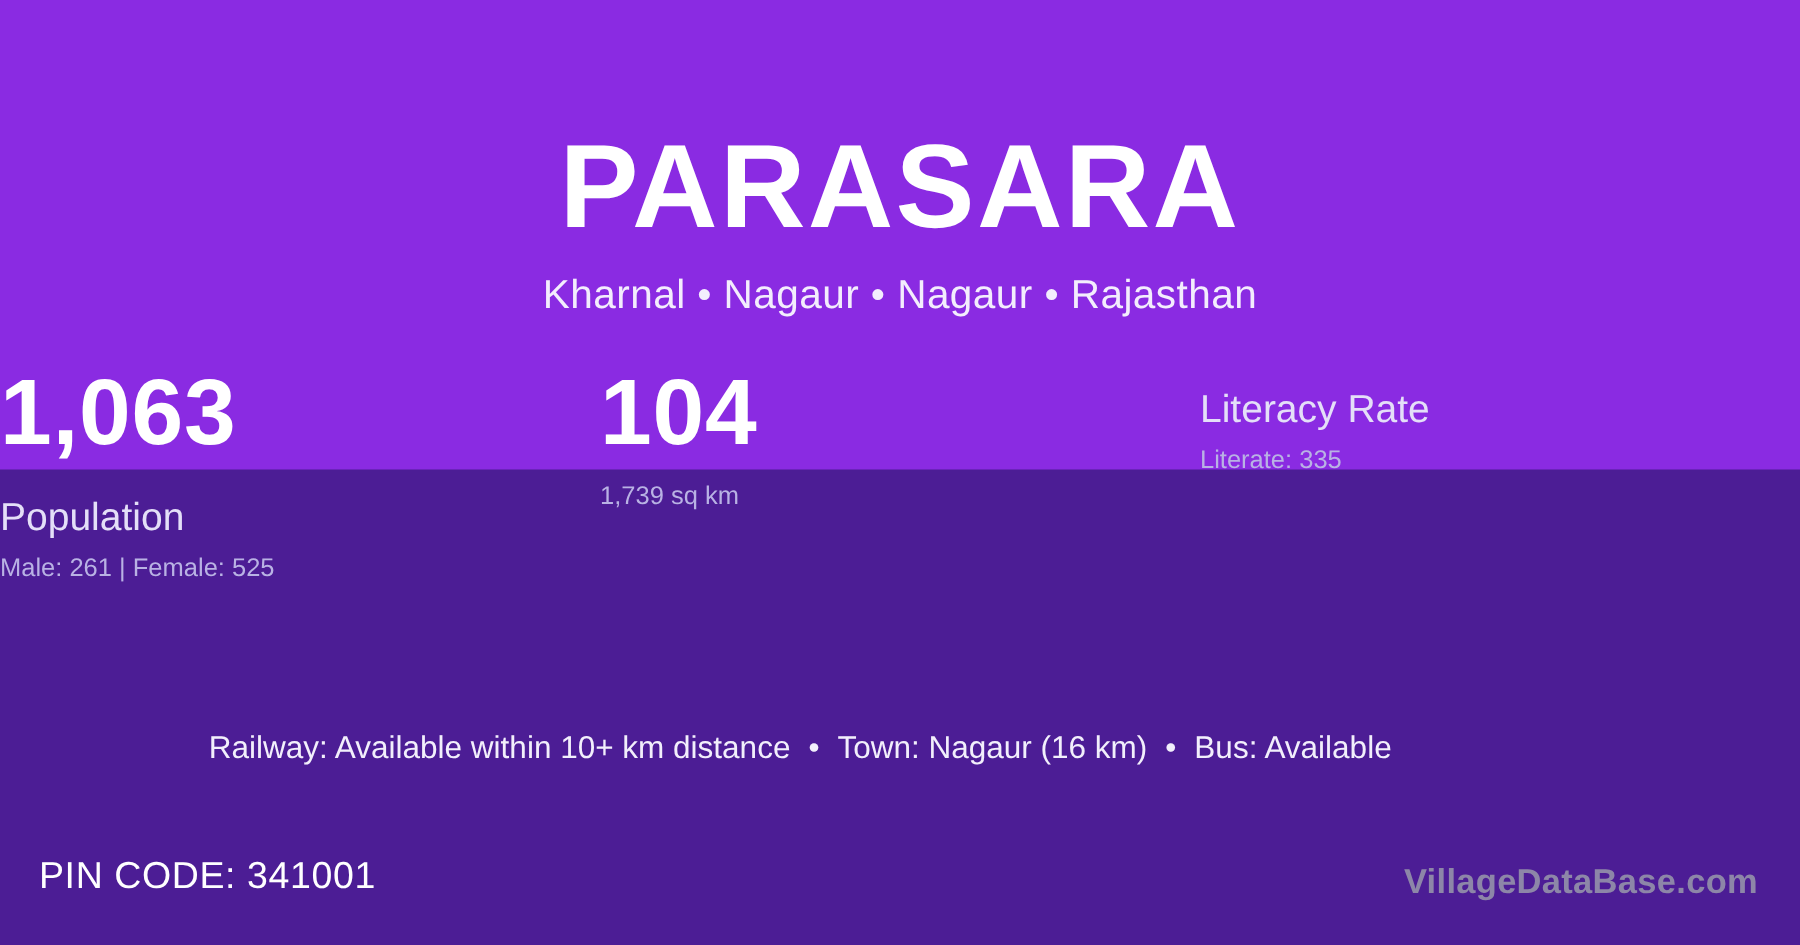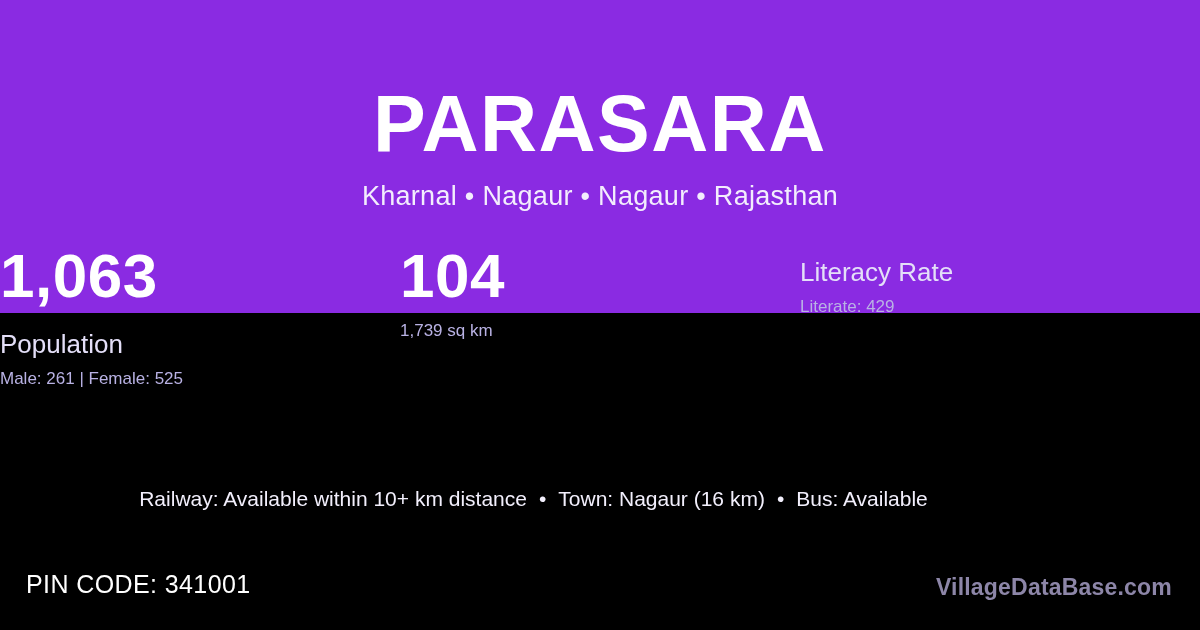--- a/index.html
+++ b/index.html
@@ -11,21 +11,21 @@
     height: 630px;
     overflow: hidden;
     font-family: "Liberation Sans", sans-serif;
     background: #1A0AB3;
   }
 
   .card {
     position: relative;
     width: 1200px;
     height: 630px;
-    background: #000000;
+    background: #4c1d95;
     overflow: hidden;
   }
 
   
   .band-purple {
     position: absolute;
     left: 0;
     top: 0;
     width: 1200px;
     height: 313px;
@@ -161,21 +161,21 @@
       <div class="stat-sub">Male: 261 | Female: 525</div>
     </div>
 
     <div class="stat-col">
       <div class="stat-value">104</div>
       <div class="stat-sub">1,739 sq km</div>
     </div>
 
     <div class="stat-col">
       <div class="stat-label">Literacy Rate</div>
-      <div class="stat-sub">Literate: 429</div>
+      <div class="stat-sub">Literate: 335</div>
     </div>
 
   </div>
 
   <div class="amenities">
     <span>Railway: Available within 10+ km distance</span><span class="amen-sep">•</span><span>Town: Nagaur (16 km)</span><span class="amen-sep">•</span><span>Bus: Available</span>
   </div>
 
   <div class="footer">
     <div class="pin-code">PIN CODE: 341001</div>

